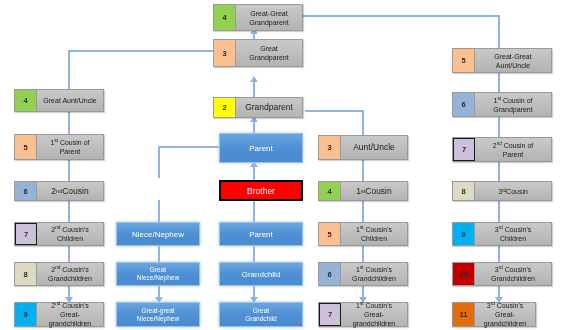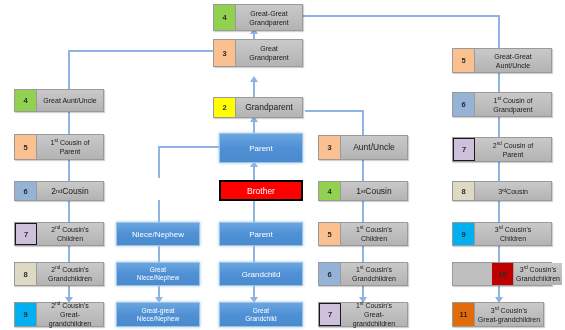--- a/index.html
+++ b/index.html
@@ -348,30 +348,30 @@
 
   <div class="node" style="left:452px; top:222px; width:100px; height:24px;">
     <div class="badge" style="background:#00b0f0;">
         <span>9</span>
       </div>
     <div class="label">
       <span><span>3<sup>rd</sup> Cousin's</span><br><span>Children</span></span>
     </div>
   </div>
 
-  <div class="node" style="left:452px; top:262px; width:100px; height:24px;padding-left:39px;">
+  <div class="node" style="left:452px; top:262px; width:100px; height:24px;">
     <div class="badge" style="background:#c00000; color:#2b2b2b;">
         <span>10</span>
       </div>
     <div class="label">
       <span><span>3<sup>rd</sup> Cousin's</span><br><span>Grandchildren</span></span>
     </div>
   </div>
 
-  <div class="node" style="left:452px; top:302px; width:92px; height:25px;">
+  <div class="node" style="left:452px; top:302px; width:84px; height:25px;">
     <div class="badge" style="background:#e36c0a;">
         <span>11</span>
       </div>
     <div class="label">
       <span><span>3<sup>rd</sup> Cousin's</span><br><span>Great-grandchildren</span></span>
     </div>
   </div>
 
 </div>
 

